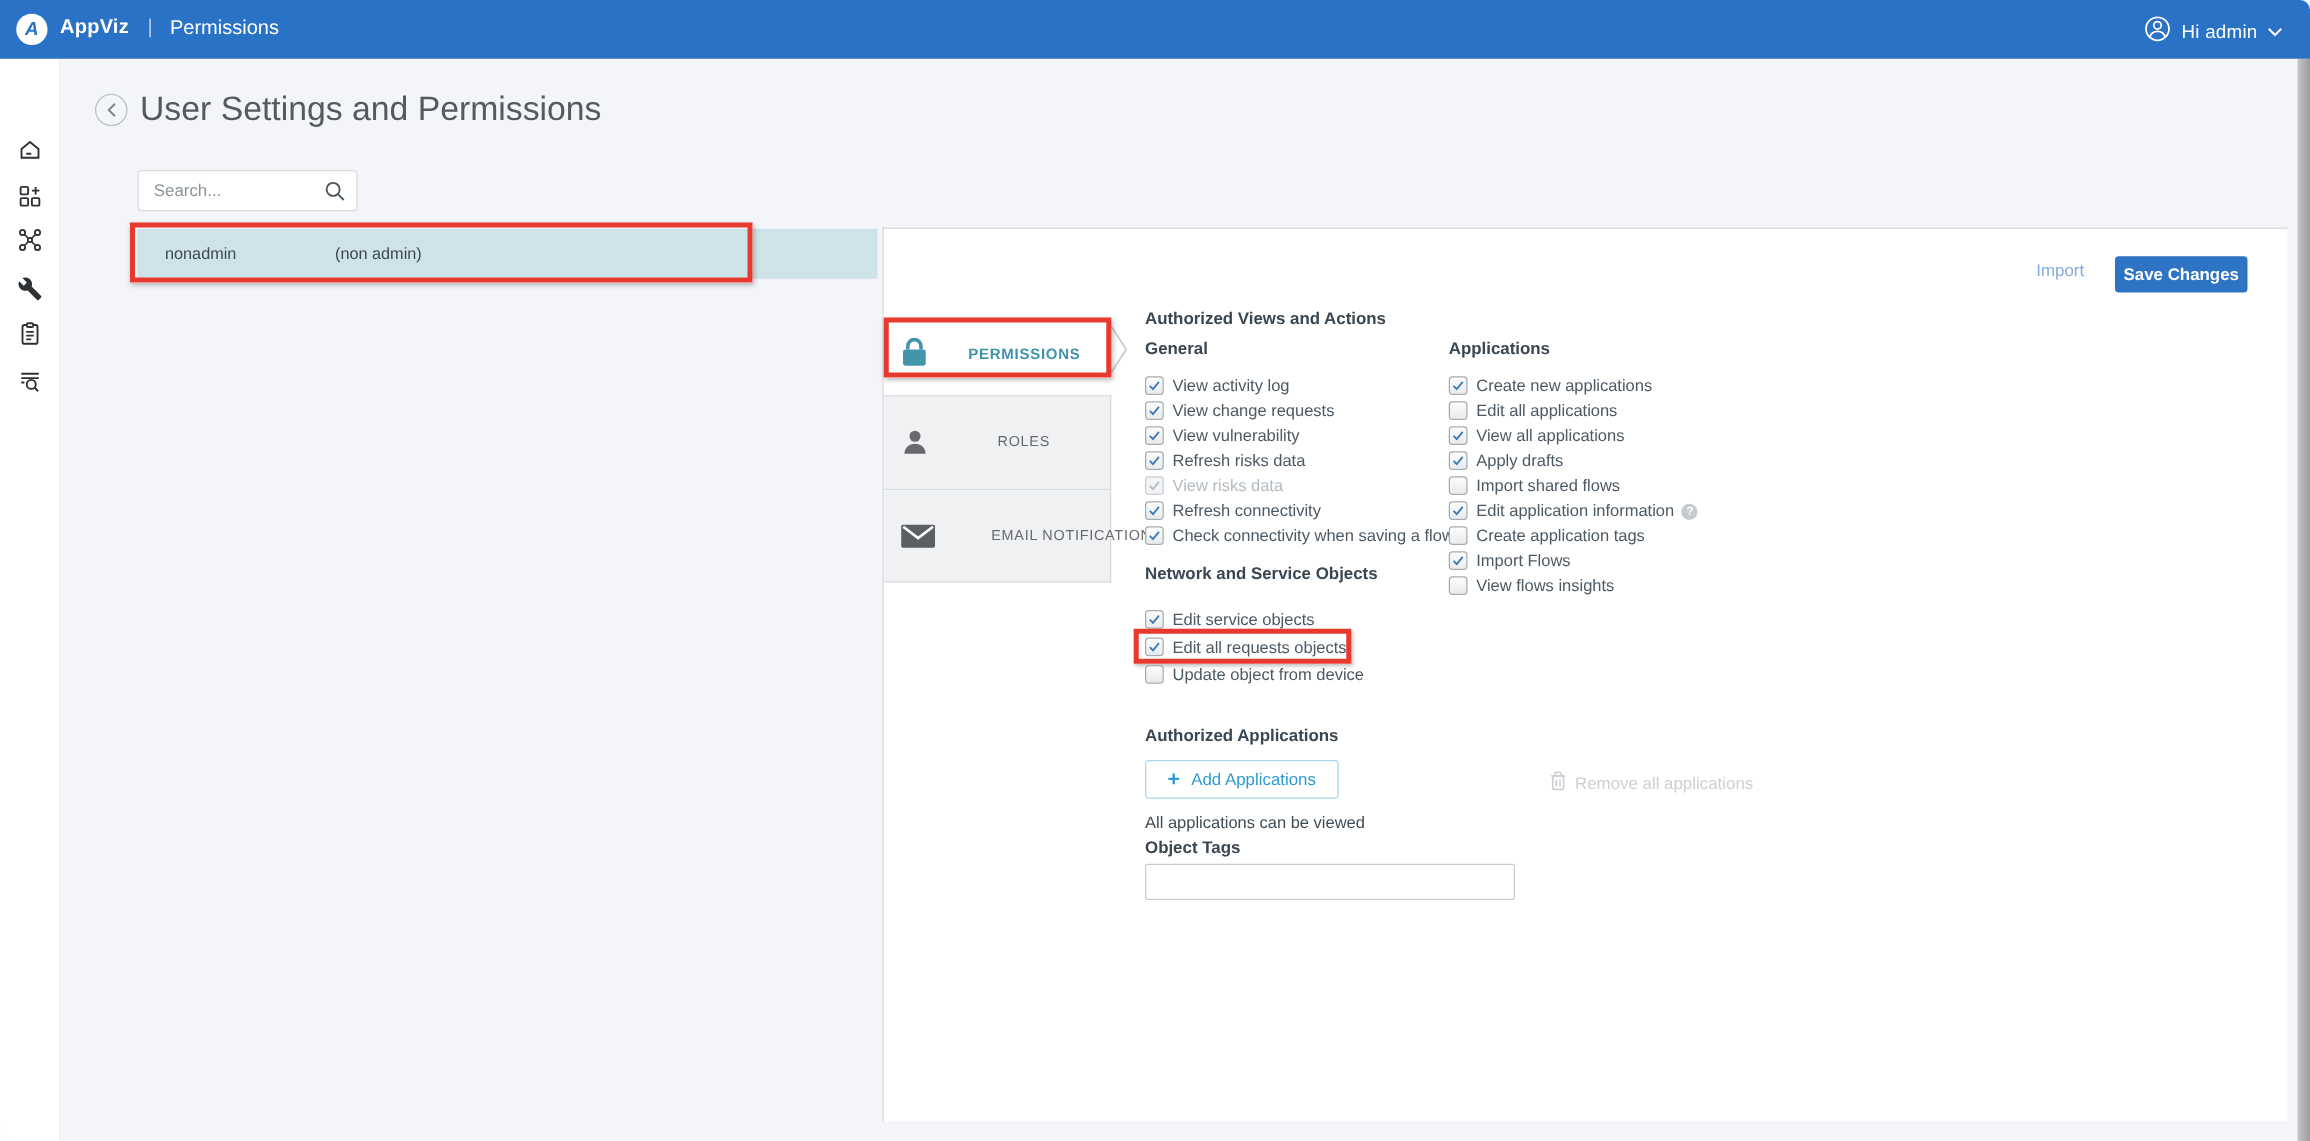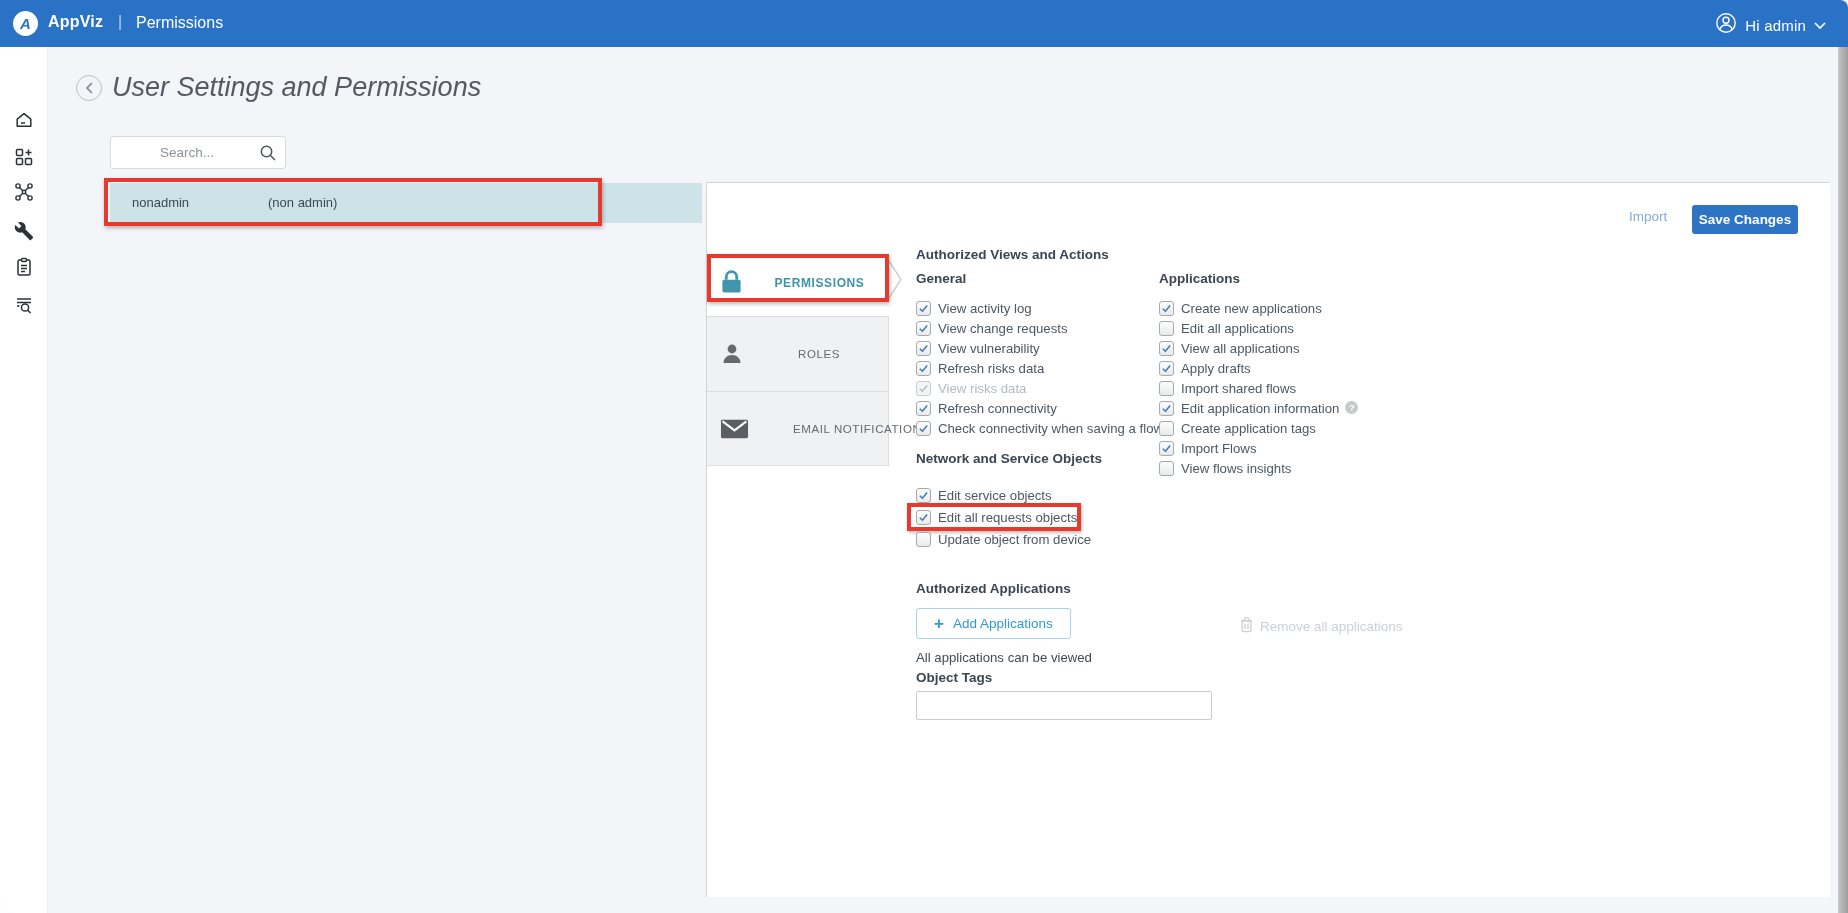--- a/index.html
+++ b/index.html
@@ -18,24 +18,24 @@
   .brand-section{position:absolute;left:136px;top:14px;color:#fff;font-size:16px;}
   .user-wrap{position:absolute;right:22px;top:12px;display:flex;align-items:center;gap:8px;color:#fff;}
   .user-wrap .greet{font-size:15px;font-weight:normal;letter-spacing:.2px;}
   
   .sidebar{position:absolute;left:0;top:47px;bottom:0;width:48px;background:#fff;border-right:1px solid #ececf1;z-index:5;border-radius:0 0 0 14px;}
   .side-icon{position:absolute;left:14px;width:20px;height:20px;color:#2c3136;cursor:pointer;}
   .side-icon svg{width:20px;height:20px;display:block;}
   
   .back-btn{position:absolute;left:76px;top:75px;width:26px;height:26px;border:1.5px solid #bac1c6;border-radius:50%;
             display:flex;align-items:center;justify-content:center;background:transparent;}
-  .page-title{position:absolute;left:112px;top:72px;font-size:27px;color:#535a61;font-style:italic;}
+  .page-title{position:absolute;left:112px;top:72px;font-size:27px;color:#535a61;}
   .search-box{position:absolute;left:110px;top:136px;width:176px;height:33px;background:#fff;border:1px solid #d9dbde;border-radius:3px;}
   .search-box input{position:absolute;left:0;top:0;width:100%;height:100%;border:none;outline:none;background:transparent;
-                    padding:0 34px 0 12px;font-size:13.5px;color:#3f4750;font-family:"Liberation Sans",sans-serif;text-align:center;}
+                    padding:0 34px 0 12px;font-size:13.5px;color:#3f4750;font-family:"Liberation Sans",sans-serif;}
   .search-box input::placeholder{color:#8b9299;}
   .search-box .mag{position:absolute;right:8px;top:7px;}
   
   .user-row{position:absolute;left:110px;top:183px;width:592px;height:40px;background:#cee3e7;cursor:pointer;}
   .user-row .uname{position:absolute;left:22px;top:0;line-height:40px;font-size:13px;color:#3e4750;}
   .user-row .dname{position:absolute;left:158px;top:0;line-height:40px;font-size:13px;color:#3e4750;}
   
   .panel{position:absolute;left:706px;top:182px;width:1124px;height:715px;background:#fff;
          border-top:1px solid #d2d4d8;border-left:1px solid #d2d4d8;}
   
@@ -50,21 +50,21 @@
   .tab.inactive:last-child{border-bottom:1px solid #dcdde0;gap:44px;}
   .tab-chevron{position:absolute;left:181px;top:77px;}
   
   .sec-title{position:absolute;left:209px;top:64px;font-size:13.5px;font-weight:bold;color:#3a4652;}
   .cbgroup{position:absolute;}
   #group-general{left:209px;top:88px;}
   #group-apps{left:452px;top:88px;}
   #group-network{left:209px;top:268px;}
   .cbgroup h4{margin:0 0 15px 0;font-size:13.5px;font-weight:bold;color:#3a4652;}
   #group-network h4{margin-bottom:22px;}
-  .cb-row{display:flex;align-items:flex-start;height:15px;margin-bottom:5px;position:relative;cursor:pointer;}
+  .cb-row{display:flex;align-items:flex-end;height:15px;margin-bottom:5px;position:relative;cursor:pointer;}
   #group-network .cb-row{margin-bottom:7px;}
   .cb{width:15px;height:15px;border:1px solid #a6abb0;border-radius:3px;background:linear-gradient(#fdfdfd,#e9eaeb);
       display:flex;align-items:center;justify-content:center;color:#3c7ab8;flex:none;}
   .cb svg{width:11px;height:11px;display:block;}
   .cb-label{margin-left:7px;font-size:13.2px;color:#4c5863;white-space:nowrap;}
   .cb-row.disabled .cb{border-color:#c9cdd1;background:#f3f4f5;color:#b4bac0;}
   .cb-row.disabled .cb-label{color:#b3bac0;}
   .cb-row.annotated::after{content:'';position:absolute;left:-9px;top:-7px;width:166px;height:20px;
       border:4px solid #e8392f;box-shadow:1px 2px 3px rgba(0,0,0,.25);pointer-events:none;}
   .help{display:inline-flex;width:13px;height:13px;border-radius:50%;background:#c6cacd;color:#fff;

